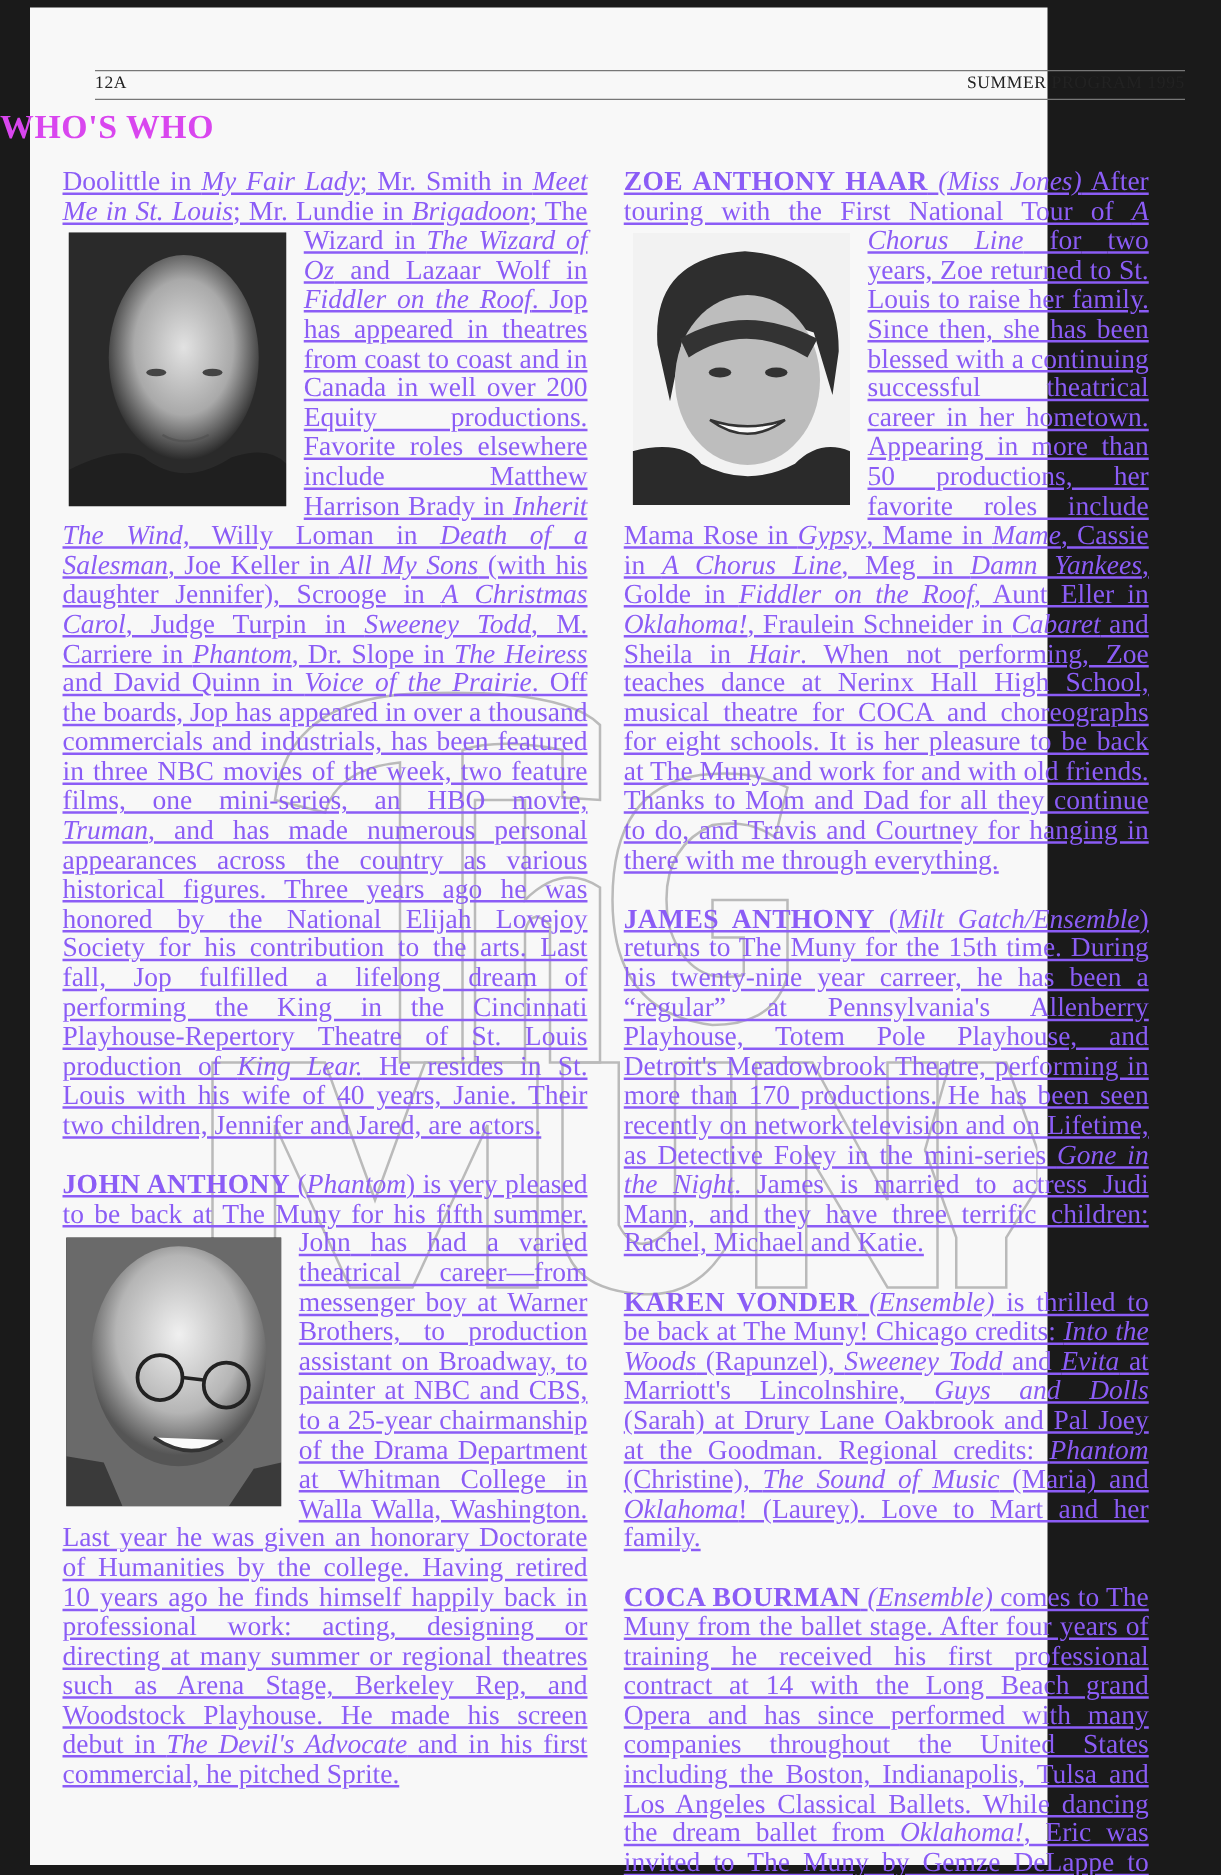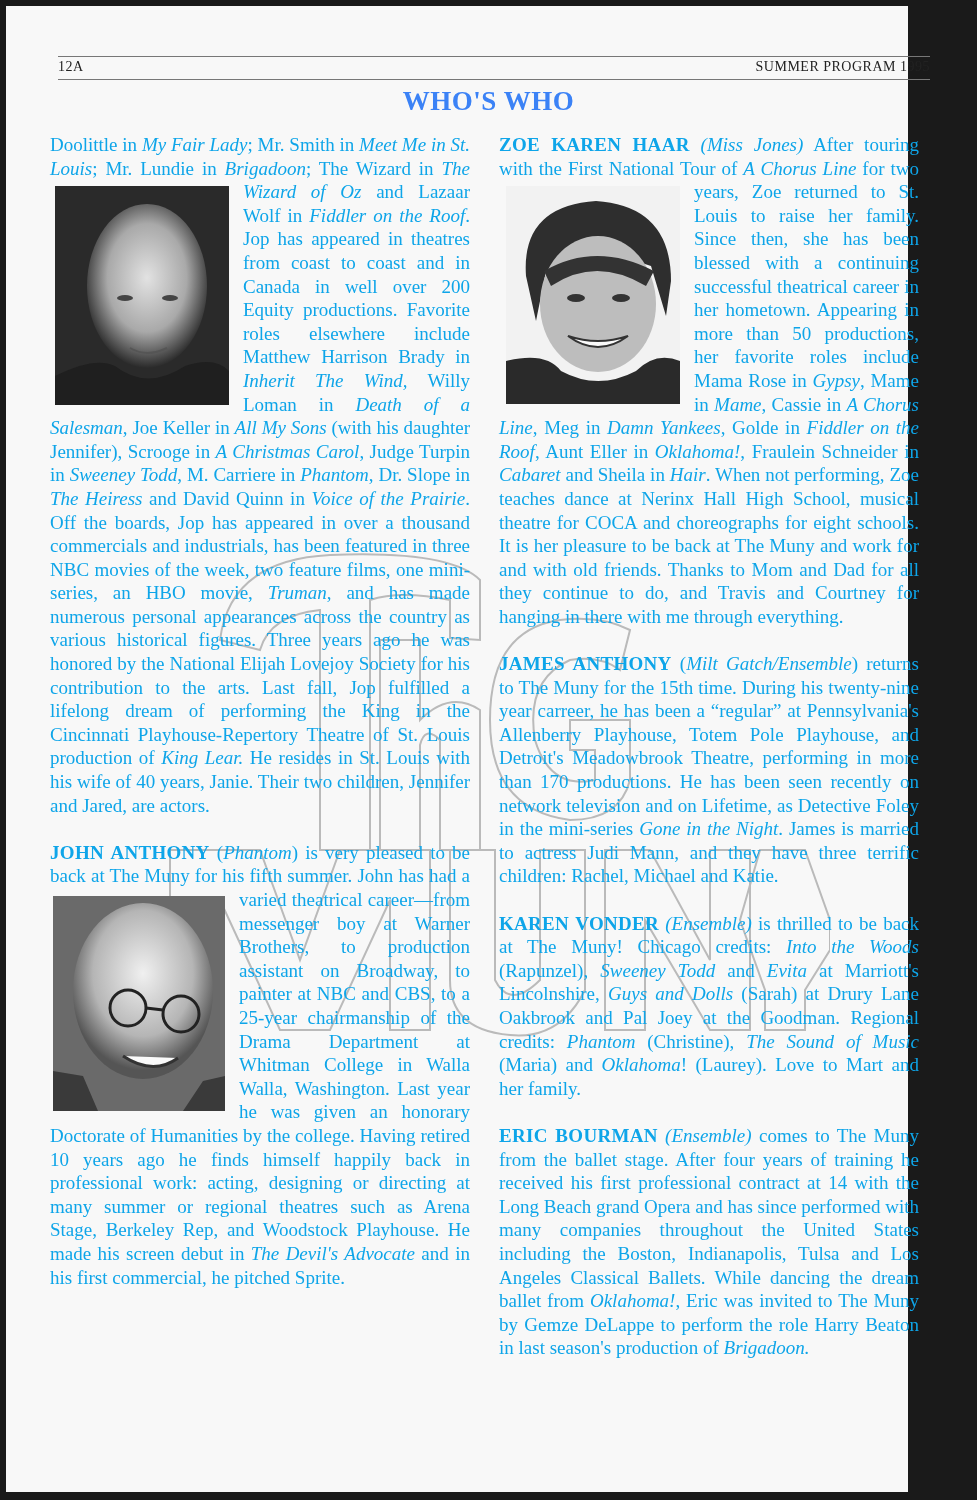--- a/index.html
+++ b/index.html
@@ -2,40 +2,40 @@
 <html><head>
 <meta charset="utf-8">
 <style>
   html, body { margin: 0; padding: 0; }
   body {
     width: 977px; height: 1500px;
     background: #1a1a1a;
     position: relative; overflow: hidden;
   }
   .page {
-    position: absolute; left: 6px; top: 6px; width: 902px; height: 1486px;
+    position: absolute; left: 24px; top: 6px; width: 814px; height: 1486px;
     background: #f8f8f8;
   }
   .running-head {
     position: absolute; left: 52px; width: 872px; top: 50px; height: 22px;
     border-top: 1px solid #777; border-bottom: 1px solid #777;
     font-family: "Liberation Serif", serif; font-size: 14px; color: #222;
     letter-spacing: 0.5px;
   }
   .running-head .left { position: absolute; left: 0; top: 2px; }
   .running-head .right { position: absolute; right: 0; top: 2px; }
   .title {
-    position: absolute; left: 0; width: 977px; top: 86px; text-align: center;
+    position: absolute; left: 0; width: 977px; top: 86px; 
     font-family: "Liberation Serif", serif; font-weight: bold; font-size: 27px;
-    color: #3b82f6; letter-spacing: 0.5px;
+    color: #d946ef; letter-spacing: 0.5px;
   }
   .col {
     position: absolute; top: 133px; width: 420px;
-    font-family: "Liberation Serif", serif; font-size: 19px; line-height: 23.6px;
-    color: #0ea5e9; text-align: justify; hyphens: manual;
+    font-family: "Liberation Serif", serif; font-size: 22px; line-height: 23.6px;
+    color: #8b5cf6; text-align: justify; hyphens: manual; text-decoration: underline;
   }
   .col.left { left: 50px; }
   .col.right { left: 499px; }
   .bio { margin: 0 0 23.6px 0; }
   .name { font-weight: bold; letter-spacing: 0.3px; }
   .role { font-style: italic; margin-top: 28px; }
   i { font-style: italic; }
   .photo {
     float: left; margin: 6px 12px 6px 8px;
     background: #2b2b2b; position: relative; overflow: hidden;
@@ -110,21 +110,21 @@
         <path d="M70 160 Q100 180 125 162" stroke="#333" stroke-width="3" fill="#fafafa"></path>
         <path d="M0 215 L0 175 L30 180 L45 215 Z M130 215 L150 185 L172 180 L172 215 Z" fill="#3a3a3a"></path>
       </svg>
     </div>
     <span><span>has had a varied theatrical career—from messenger boy at Warner Brothers, to production assistant on Broadway, to painter at NBC and CBS, to a 25-year chairmanship of the Drama Department at Whitman College in Walla Walla, Washington. Last year he was given an honorary Doctorate of Humanities by the college. Having retired 10 years ago he finds himself happily back in professional work: acting, designing or directing at many summer or regional theatres such as Arena Stage, Berkeley Rep, and Woodstock Playhouse. He made his screen debut in </span><i>The Devil's Advocate</i><span> and in his first commercial, he pitched Sprite.</span></span>
   </div>
 </div>
 
 <div class="col right">
   <div class="bio">
-    <span class="name">ZOE KAREN HAAR</span>
+    <span class="name">ZOE ANTHONY HAAR</span>
     <span class="role">(Miss Jones)</span><span><span> After touring with the First National Tour of </span><i>A Chorus Line</i><span> for</span></span>
     <div class="photo" style="width:174px;height:218px;margin:6px 14px 4px 7px;background:#fafafa;">
       <svg width="174" height="218" viewBox="0 0 174 218">
         <rect width="174" height="218" fill="#f2f2f2"></rect>
         <path d="M20 90 Q15 20 90 15 Q165 20 165 95 L160 130 L145 80 Q90 60 40 85 L30 135 Z" fill="#2e2e2e"></path>
         <ellipse cx="92" cy="118" rx="58" ry="68" fill="#bdbdbd"></ellipse>
         <path d="M38 85 Q90 55 148 85 L140 100 Q90 70 45 100 Z" fill="#333"></path>
         <ellipse cx="70" cy="112" rx="9" ry="4" fill="#333"></ellipse>
         <ellipse cx="115" cy="112" rx="9" ry="4" fill="#333"></ellipse>
         <path d="M62 150 Q92 172 122 150 Q92 160 62 150 Z" fill="#fafafa" stroke="#333" stroke-width="2"></path>
@@ -137,16 +137,16 @@
   <div class="bio">
     <span class="name">JAMES ANTHONY</span><span> (</span><span class="role">Milt Gatch/Ensemble</span><span>)</span><span><span> returns to The Muny for the 15th time. During his twenty-nine year carreer, he has been a “regular” at Pennsylvania's Allenberry Playhouse, Totem Pole Playhouse, and Detroit's Meadowbrook Theatre, performing in more than 170 productions. He has been seen recently on network television and on Lifetime, as Detective Foley in the mini-series </span><i>Gone in the Night</i><span>. James is married to actress Judi Mann, and they have three terrific children: Rachel, Michael and Katie.</span></span>
   </div>
 
   <div class="bio">
     <span class="name">KAREN VONDER</span>
     <span class="role">(Ensemble)</span><span><span> is thrilled to be back at The Muny! Chicago credits: </span><i>Into the Woods</i><span> (Rapunzel), </span><i>Sweeney Todd</i><span> and </span><i>Evita</i><span> at Marriott's Lincolnshire, </span><i>Guys and Dolls</i><span> (Sarah) at Drury Lane Oakbrook and Pal Joey at the Goodman. Regional credits: </span><i>Phantom</i><span> (Christine), </span><i>The Sound of Music</i><span> (Maria) and </span><i>Oklahoma</i><span>! (Laurey). Love to Mart and her family.</span></span>
   </div>
 
   <div class="bio">
-    <span class="name">ERIC BOURMAN</span>
+    <span class="name">COCA BOURMAN</span>
     <span class="role">(Ensemble)</span><span><span> comes to The Muny from the ballet stage. After four years of training he received his first professional contract at 14 with the Long Beach grand Opera and has since performed with many companies throughout the United States including the Boston, Indianapolis, Tulsa and Los Angeles Classical Ballets. While dancing the dream ballet from </span><i>Oklahoma!</i><span>, Eric was invited to The Muny by Gemze DeLappe to perform the role Harry Beaton in last season's production of </span><i>Brigadoon.</i></span>
   </div>
 </div>
 
 </body></html>

